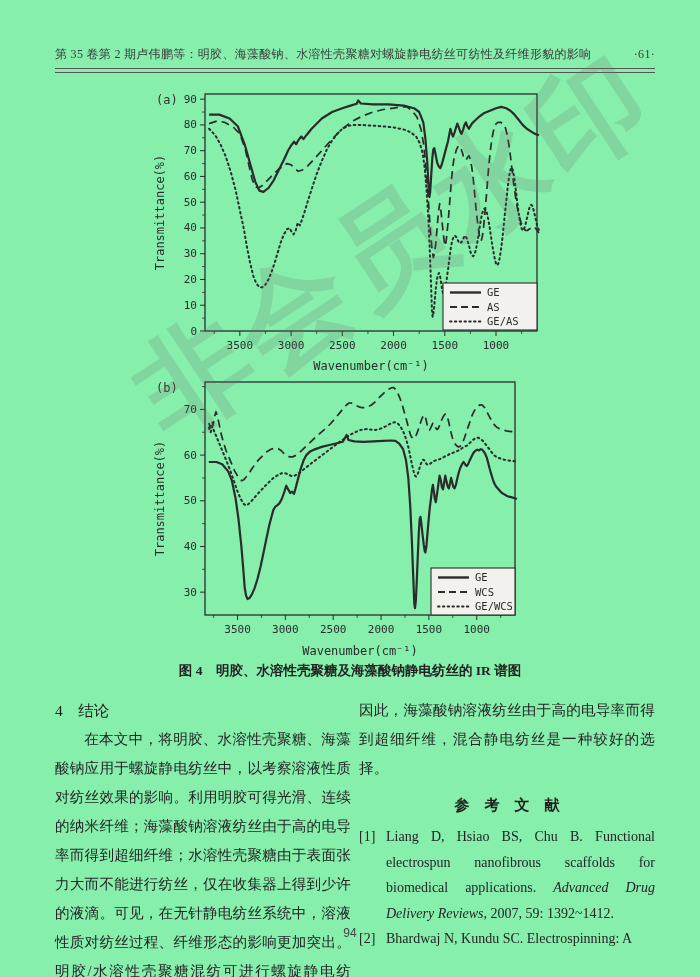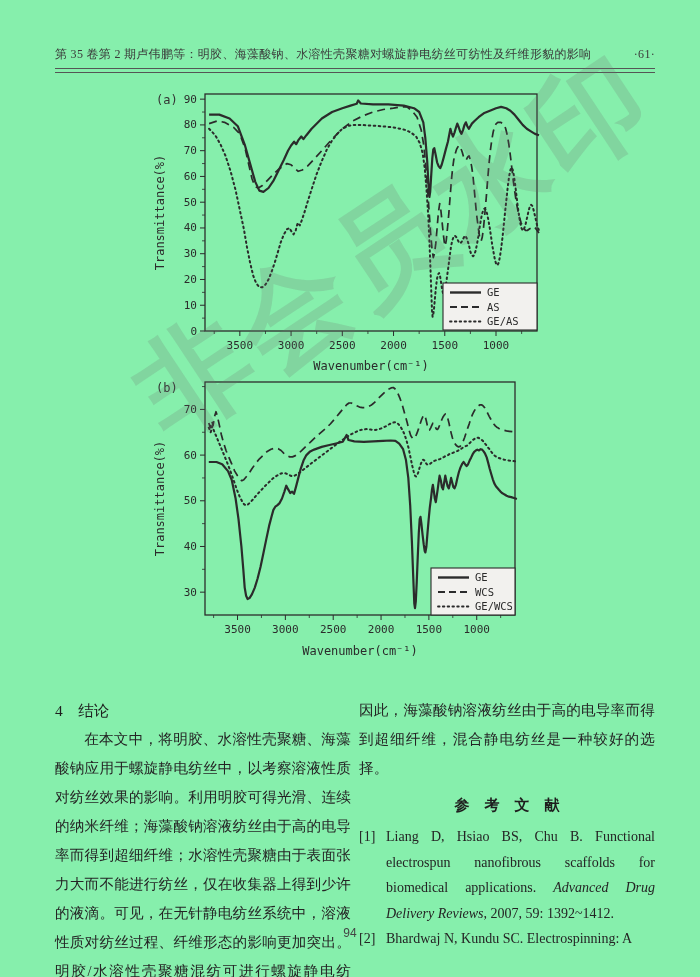--- a/index.html
+++ b/index.html
@@ -192,20 +192,21 @@
       </g>
       <g>
         <text x="210" y="279" text-anchor="middle" class="axis-title">Wavenumber(cm⁻¹)</text>
         <text text-anchor="middle" class="axis-title" transform="translate(14,122.5) rotate(-90)">Transmittance(%)</text>
         <text x="6" y="16" class="panel">(b)</text>
       </g>
     </svg>
 
   <div class="watermark">非会员水印</div>
 
+  <div class="caption">图 4　明胶、水溶性壳聚糖及海藻酸钠静电纺丝的 IR 谱图</div>
 
   <div class="col left">
     <h2 class="sec-head">4　结论</h2>
     <p class="body indent">在本文中，将明胶、水溶性壳聚糖、海藻酸钠应用于螺旋静电纺丝中，以考察溶液性质对纺丝效果的影响。利用明胶可得光滑、连续的纳米纤维；海藻酸钠溶液纺丝由于高的电导率而得到超细纤维；水溶性壳聚糖由于表面张力大而不能进行纺丝，仅在收集器上得到少许的液滴。可见，在无针静电纺丝系统中，溶液性质对纺丝过程、纤维形态的影响更加突出。明胶/水溶性壳聚糖混纺可进行螺旋静电纺丝，</p>
   </div>
 
   <div class="col right">
     <p class="body">因此，海藻酸钠溶液纺丝由于高的电导率而得到超细纤维，混合静电纺丝是一种较好的选择。</p>
     <div class="refs-heading">参　考　文　献</div>
     <ol class="refs" id="ref-list">

